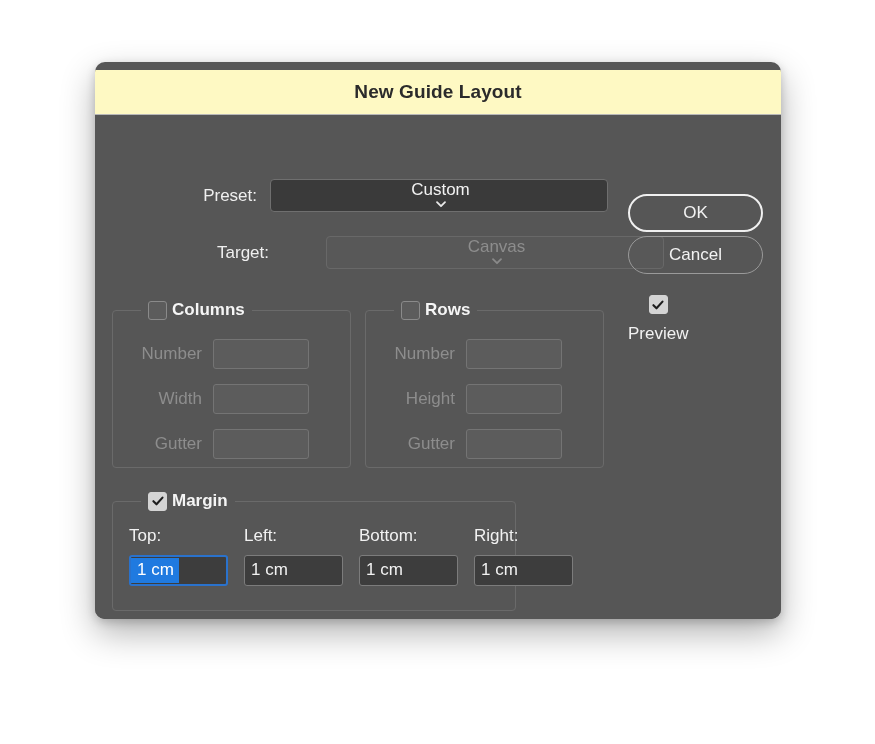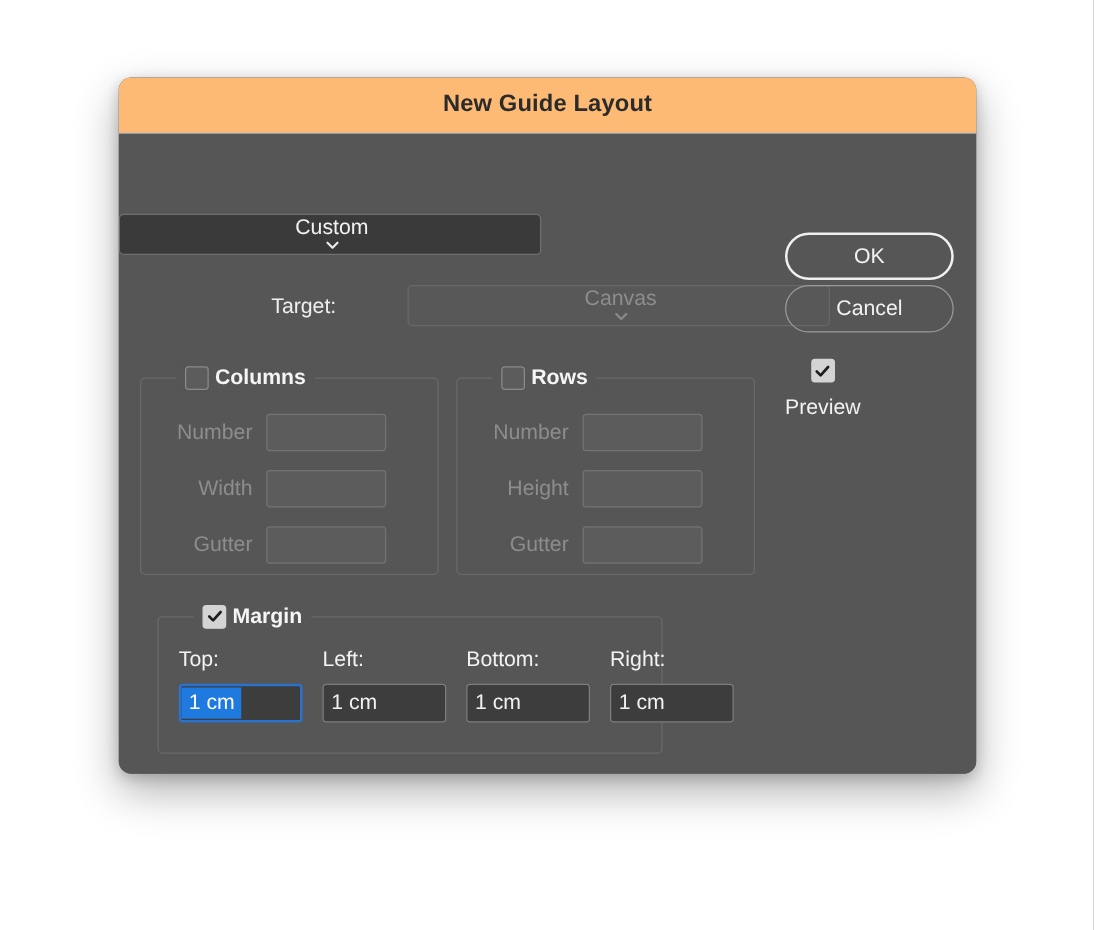--- a/index.html
+++ b/index.html
@@ -22,25 +22,26 @@
     top: 62px;
     width: 686px;
     height: 557px;
     border-radius: 10px;
     background: #565656;
     box-shadow: 0 14px 34px rgba(0,0,0,0.30), 0 3px 10px rgba(0,0,0,0.18);
     overflow: hidden;
   }
   .titlebar {
     height: 44px;
-    background: #fdba74;
+    background: #fef9c3;
     border-bottom: 1px solid #b8b8b8;
     display: flex;
     align-items: center;
     justify-content: center;
+    margin-top: 8px;
   }
   .title-text {
     font-size: 19px;
     font-weight: bold;
     color: #2b2b2b;
     letter-spacing: 0.1px;
   }
   .body-area {
     position: relative;
     height: 512px;
@@ -193,21 +194,21 @@
   }
   .group-legend .lbl {
     font-size: 17px;
     font-weight: bold;
     color: #f5f5f5;
     white-space: nowrap;
   }
 
   .grp-columns { left: 17px;  top: 195px; width: 239px; height: 158px; }
   .grp-rows    { left: 270px; top: 195px; width: 239px; height: 158px; }
-  .grp-margin  { left: 31px;  top: 386px; width: 404px; height: 110px; }
+  .grp-margin  { left: 17px;  top: 386px; width: 404px; height: 110px; }
 
   
   .grow {
     position: absolute;
     display: flex;
     align-items: center;
   }
   .grow .g-label {
     width: 98px;
     text-align: right;
@@ -276,20 +277,21 @@
 
 <div class="dialog">
 
   <div class="titlebar">
     <span class="title-text">New Guide Layout</span>
   </div>
 
   <div class="body-area">
 
     <div class="field-row row-preset">
+      <span class="field-label">Preset:</span>
       <div class="select-box">
         <span class="val">Custom</span>
         <svg class="chev" viewBox="0 0 14 14">
           <path d="M3 5.2 L7 9.2 L11 5.2" fill="none" stroke-width="1.8" stroke-linecap="round" stroke-linejoin="round"></path>
         </svg>
       </div>
     </div>
 
     <div class="field-row row-target">
       <span class="field-label dim">Target:</span>

